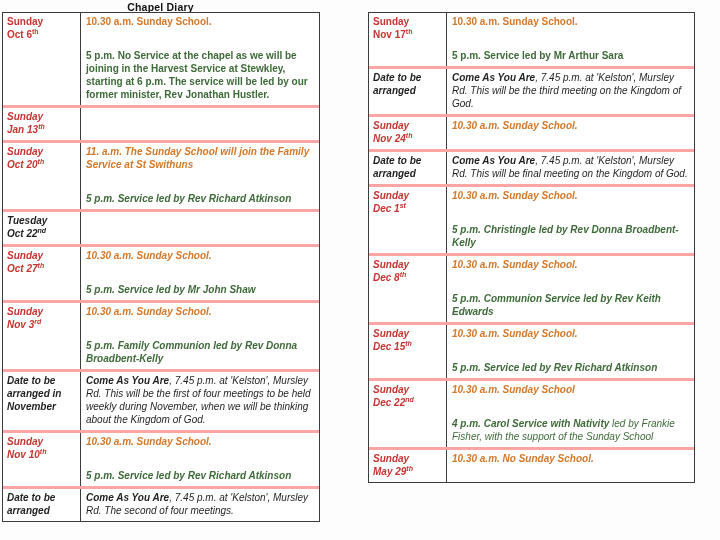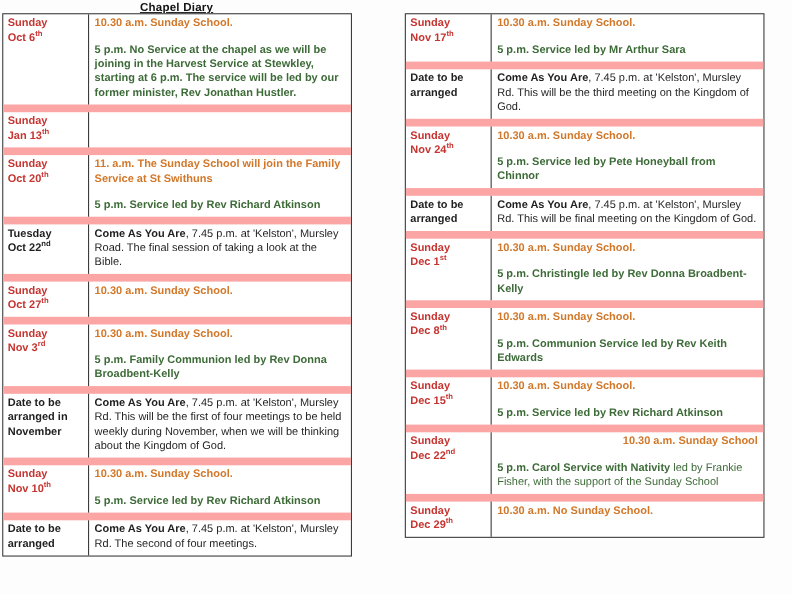--- a/index.html
+++ b/index.html
@@ -15,31 +15,31 @@
     text-decoration:underline; color:#111; letter-spacing:0.2px;
   }
   .diary-table {
     position:absolute; top:12px;
     border:1px solid #3c3c3c; background:#ffffff;
     box-sizing:border-box;
   }
   .table-left  { left:2px;   width:318px; }
   .table-right { left:368px; width:327px; }
   .row { display:flex; align-items:stretch; }
-  .row + .row { border-top:7px solid #fca5a5; }
+  .row + .row { border-top:3px solid #fca5a5;font-style:italic; }
   .cell { box-sizing:border-box; font-size:10px; line-height:13px; }
   .date-cell {
     width:78px; flex:0 0 78px;
     border-right:1px solid #3c3c3c;
     padding:2px 3px 4px 4px;
     font-weight:bold;
   }
   .details-cell { flex:1 1 auto; padding:2px 5px 4px 5px; }
   .para { margin:0; }
-  .para + .para { margin-top:11px; }
+  .para + .para { margin-top:21px; }
   .seg-bold { font-weight:bold; }
   sup { font-size:7px; line-height:0; vertical-align:super; }
 </style>
 </head>
 <body>
 
 <div class="stage">
   <div class="page-title">Chapel Diary</div>
   <div class="diary-table table-left">
       <div class="row">
@@ -66,31 +66,29 @@
         <div class="cell details-cell">
           <div class="para" style="color: rgb(210, 120, 42);"><span class="seg-bold">11. a.m. The Sunday School will join the Family Service at St Swithuns</span></div>
           <div class="para" style="color: rgb(61, 107, 56);"><span class="seg-bold">5 p.m. Service led by Rev Richard Atkinson</span></div>
         </div>
       </div>
       <div class="row">
         <div class="cell date-cell" style="color: rgb(31, 31, 31);">
           <div class="date-line"><span>Tuesday</span></div>
           <div class="date-line"><span>Oct 22</span><sup>nd</sup></div>
         </div>
-        <div class="cell details-cell">
-          <div class="para" style="color: rgb(31, 31, 31);"><span class="seg-bold">Come As You Are</span><span>, 7.45 p.m. at 'Kelston', Mursley Road. The final session of taking a look at the Bible.</span></div>
-        </div>
       </div>
       <div class="row">
         <div class="cell date-cell" style="color: rgb(197, 52, 48);">
           <div class="date-line"><span>Sunday</span></div>
           <div class="date-line"><span>Oct 27</span><sup>th</sup></div>
         </div>
         <div class="cell details-cell">
           <div class="para" style="color: rgb(210, 120, 42);"><span class="seg-bold">10.30 a.m. Sunday School.</span></div>
+          <div class="para" style="color: rgb(61, 107, 56);"><span class="seg-bold">5 p.m. Service led by Mr John Shaw</span></div>
         </div>
       </div>
       <div class="row">
         <div class="cell date-cell" style="color: rgb(197, 52, 48);">
           <div class="date-line"><span>Sunday</span></div>
           <div class="date-line"><span>Nov 3</span><sup>rd</sup></div>
         </div>
         <div class="cell details-cell">
           <div class="para" style="color: rgb(210, 120, 42);"><span class="seg-bold">10.30 a.m. Sunday School.</span></div>
           <div class="para" style="color: rgb(61, 107, 56);"><span class="seg-bold">5 p.m. Family Communion led by Rev Donna Broadbent-Kelly</span></div>
@@ -146,21 +144,20 @@
           <div class="para" style="color: rgb(31, 31, 31);"><span class="seg-bold">Come As You Are</span><span>, 7.45 p.m. at 'Kelston', Mursley Rd. This will be the third meeting on the Kingdom of God.</span></div>
         </div>
       </div>
       <div class="row">
         <div class="cell date-cell" style="color: rgb(197, 52, 48);">
           <div class="date-line"><span>Sunday</span></div>
           <div class="date-line"><span>Nov 24</span><sup>th</sup></div>
         </div>
         <div class="cell details-cell">
           <div class="para" style="color: rgb(210, 120, 42);"><span class="seg-bold">10.30 a.m. Sunday School.</span></div>
-          <div class="para" style="color: rgb(61, 107, 56);"><span class="seg-bold">5 p.m. Service led by Pete Honeyball from Chinnor</span></div>
         </div>
       </div>
       <div class="row">
         <div class="cell date-cell" style="color: rgb(31, 31, 31);">
           <div class="date-line"><span>Date to be</span></div>
           <div class="date-line"><span>arranged</span></div>
         </div>
         <div class="cell details-cell">
           <div class="para" style="color: rgb(31, 31, 31);"><span class="seg-bold">Come As You Are</span><span>, 7.45 p.m. at 'Kelston', Mursley Rd. This will be final meeting on the Kingdom of God.</span></div>
         </div>
@@ -194,27 +191,27 @@
           <div class="para" style="color: rgb(210, 120, 42);"><span class="seg-bold">10.30 a.m. Sunday School.</span></div>
           <div class="para" style="color: rgb(61, 107, 56);"><span class="seg-bold">5 p.m. Service led by Rev Richard Atkinson</span></div>
         </div>
       </div>
       <div class="row">
         <div class="cell date-cell" style="color: rgb(197, 52, 48);">
           <div class="date-line"><span>Sunday</span></div>
           <div class="date-line"><span>Dec 22</span><sup>nd</sup></div>
         </div>
         <div class="cell details-cell">
-          <div class="para" style="color: rgb(210, 120, 42); text-align: right;"><span class="seg-bold">10.30 a.m. Sunday School</span></div>
-          <div class="para" style="color: rgb(61, 107, 56);"><span class="seg-bold">5 p.m. Carol Service with Nativity</span><span> led by Frankie Fisher, with the support of the Sunday School</span></div>
-        </div>
-      </div>
-      <div class="row">
-        <div class="cell date-cell" style="color: rgb(197, 52, 48);">
-          <div class="date-line"><span>Sunday</span></div>
-          <div class="date-line"><span>Dec 29</span><sup>th</sup></div>
+          <div class="para" style="color: rgb(210, 120, 42);"><span class="seg-bold">10.30 a.m. Sunday School</span></div>
+          <div class="para" style="color: rgb(61, 107, 56);"><span class="seg-bold">4 p.m. Carol Service with Nativity</span><span> led by Frankie Fisher, with the support of the Sunday School</span></div>
+        </div>
+      </div>
+      <div class="row">
+        <div class="cell date-cell" style="color: rgb(197, 52, 48);">
+          <div class="date-line"><span>Sunday</span></div>
+          <div class="date-line"><span>May 29</span><sup>th</sup></div>
         </div>
         <div class="cell details-cell">
           <div class="para" style="color: rgb(210, 120, 42);"><span class="seg-bold">10.30 a.m. No Sunday School.</span></div>
         </div>
       </div>
     </div>
 </div>
 
 </body></html>

